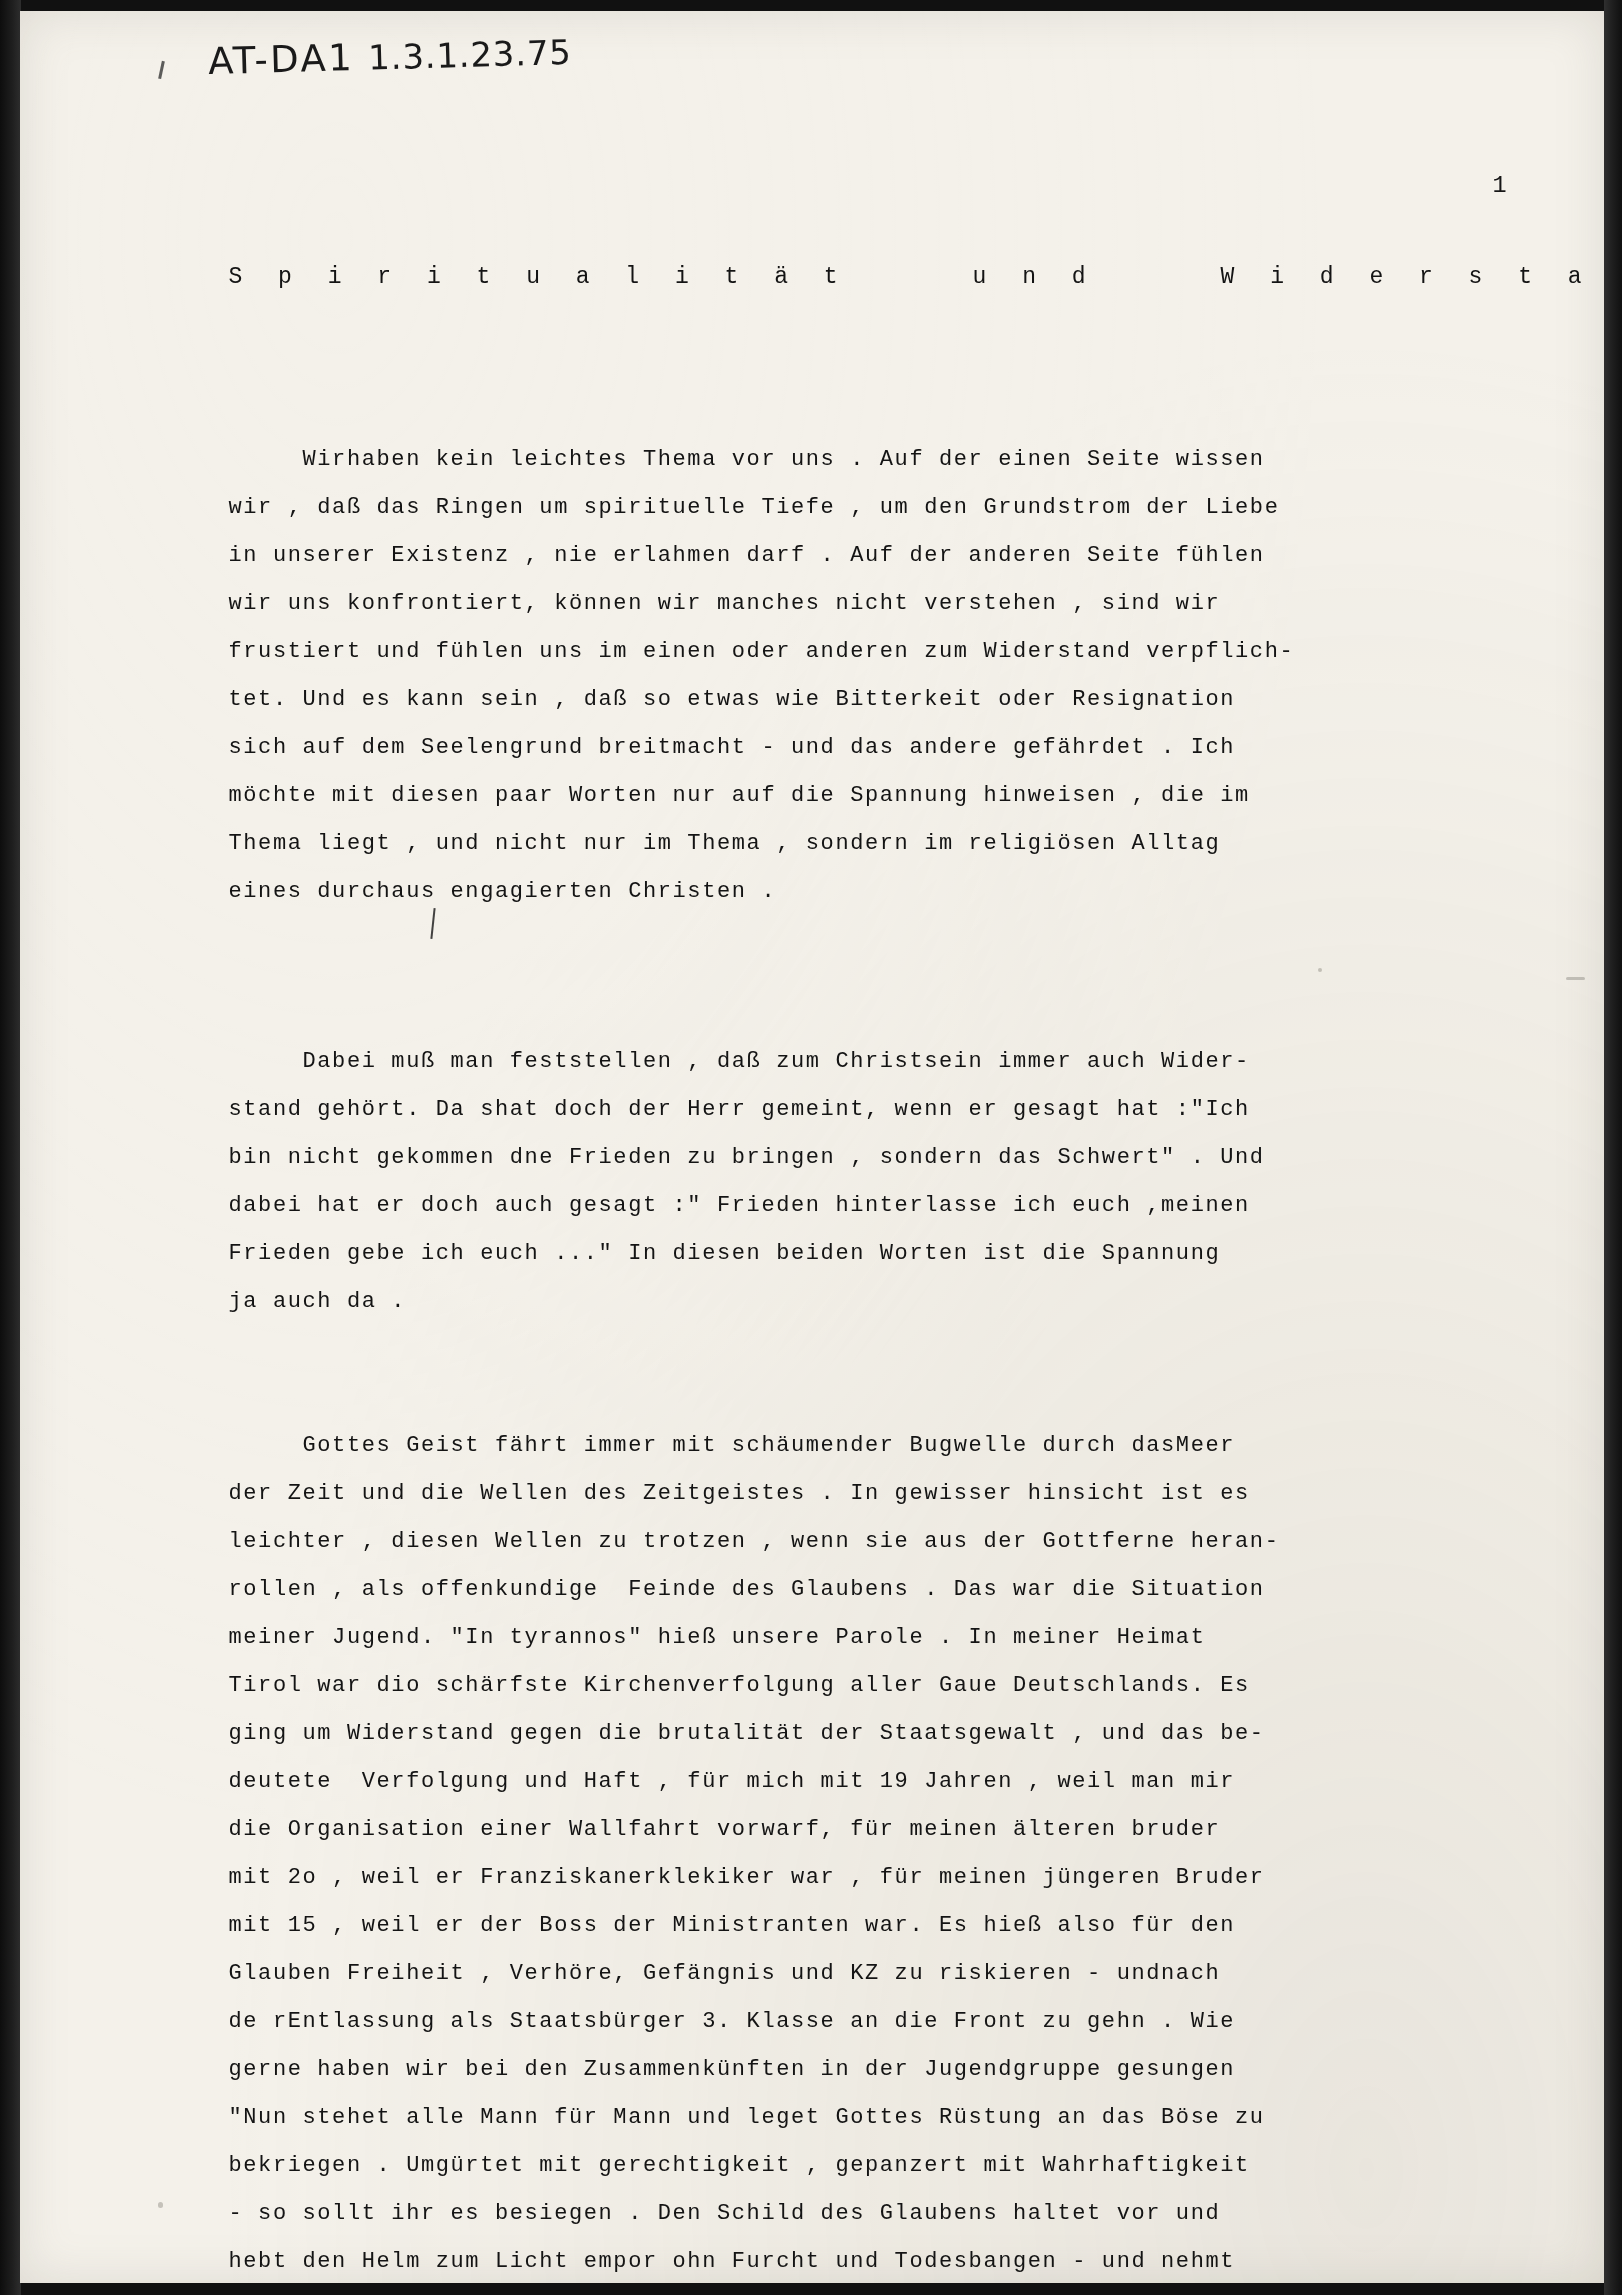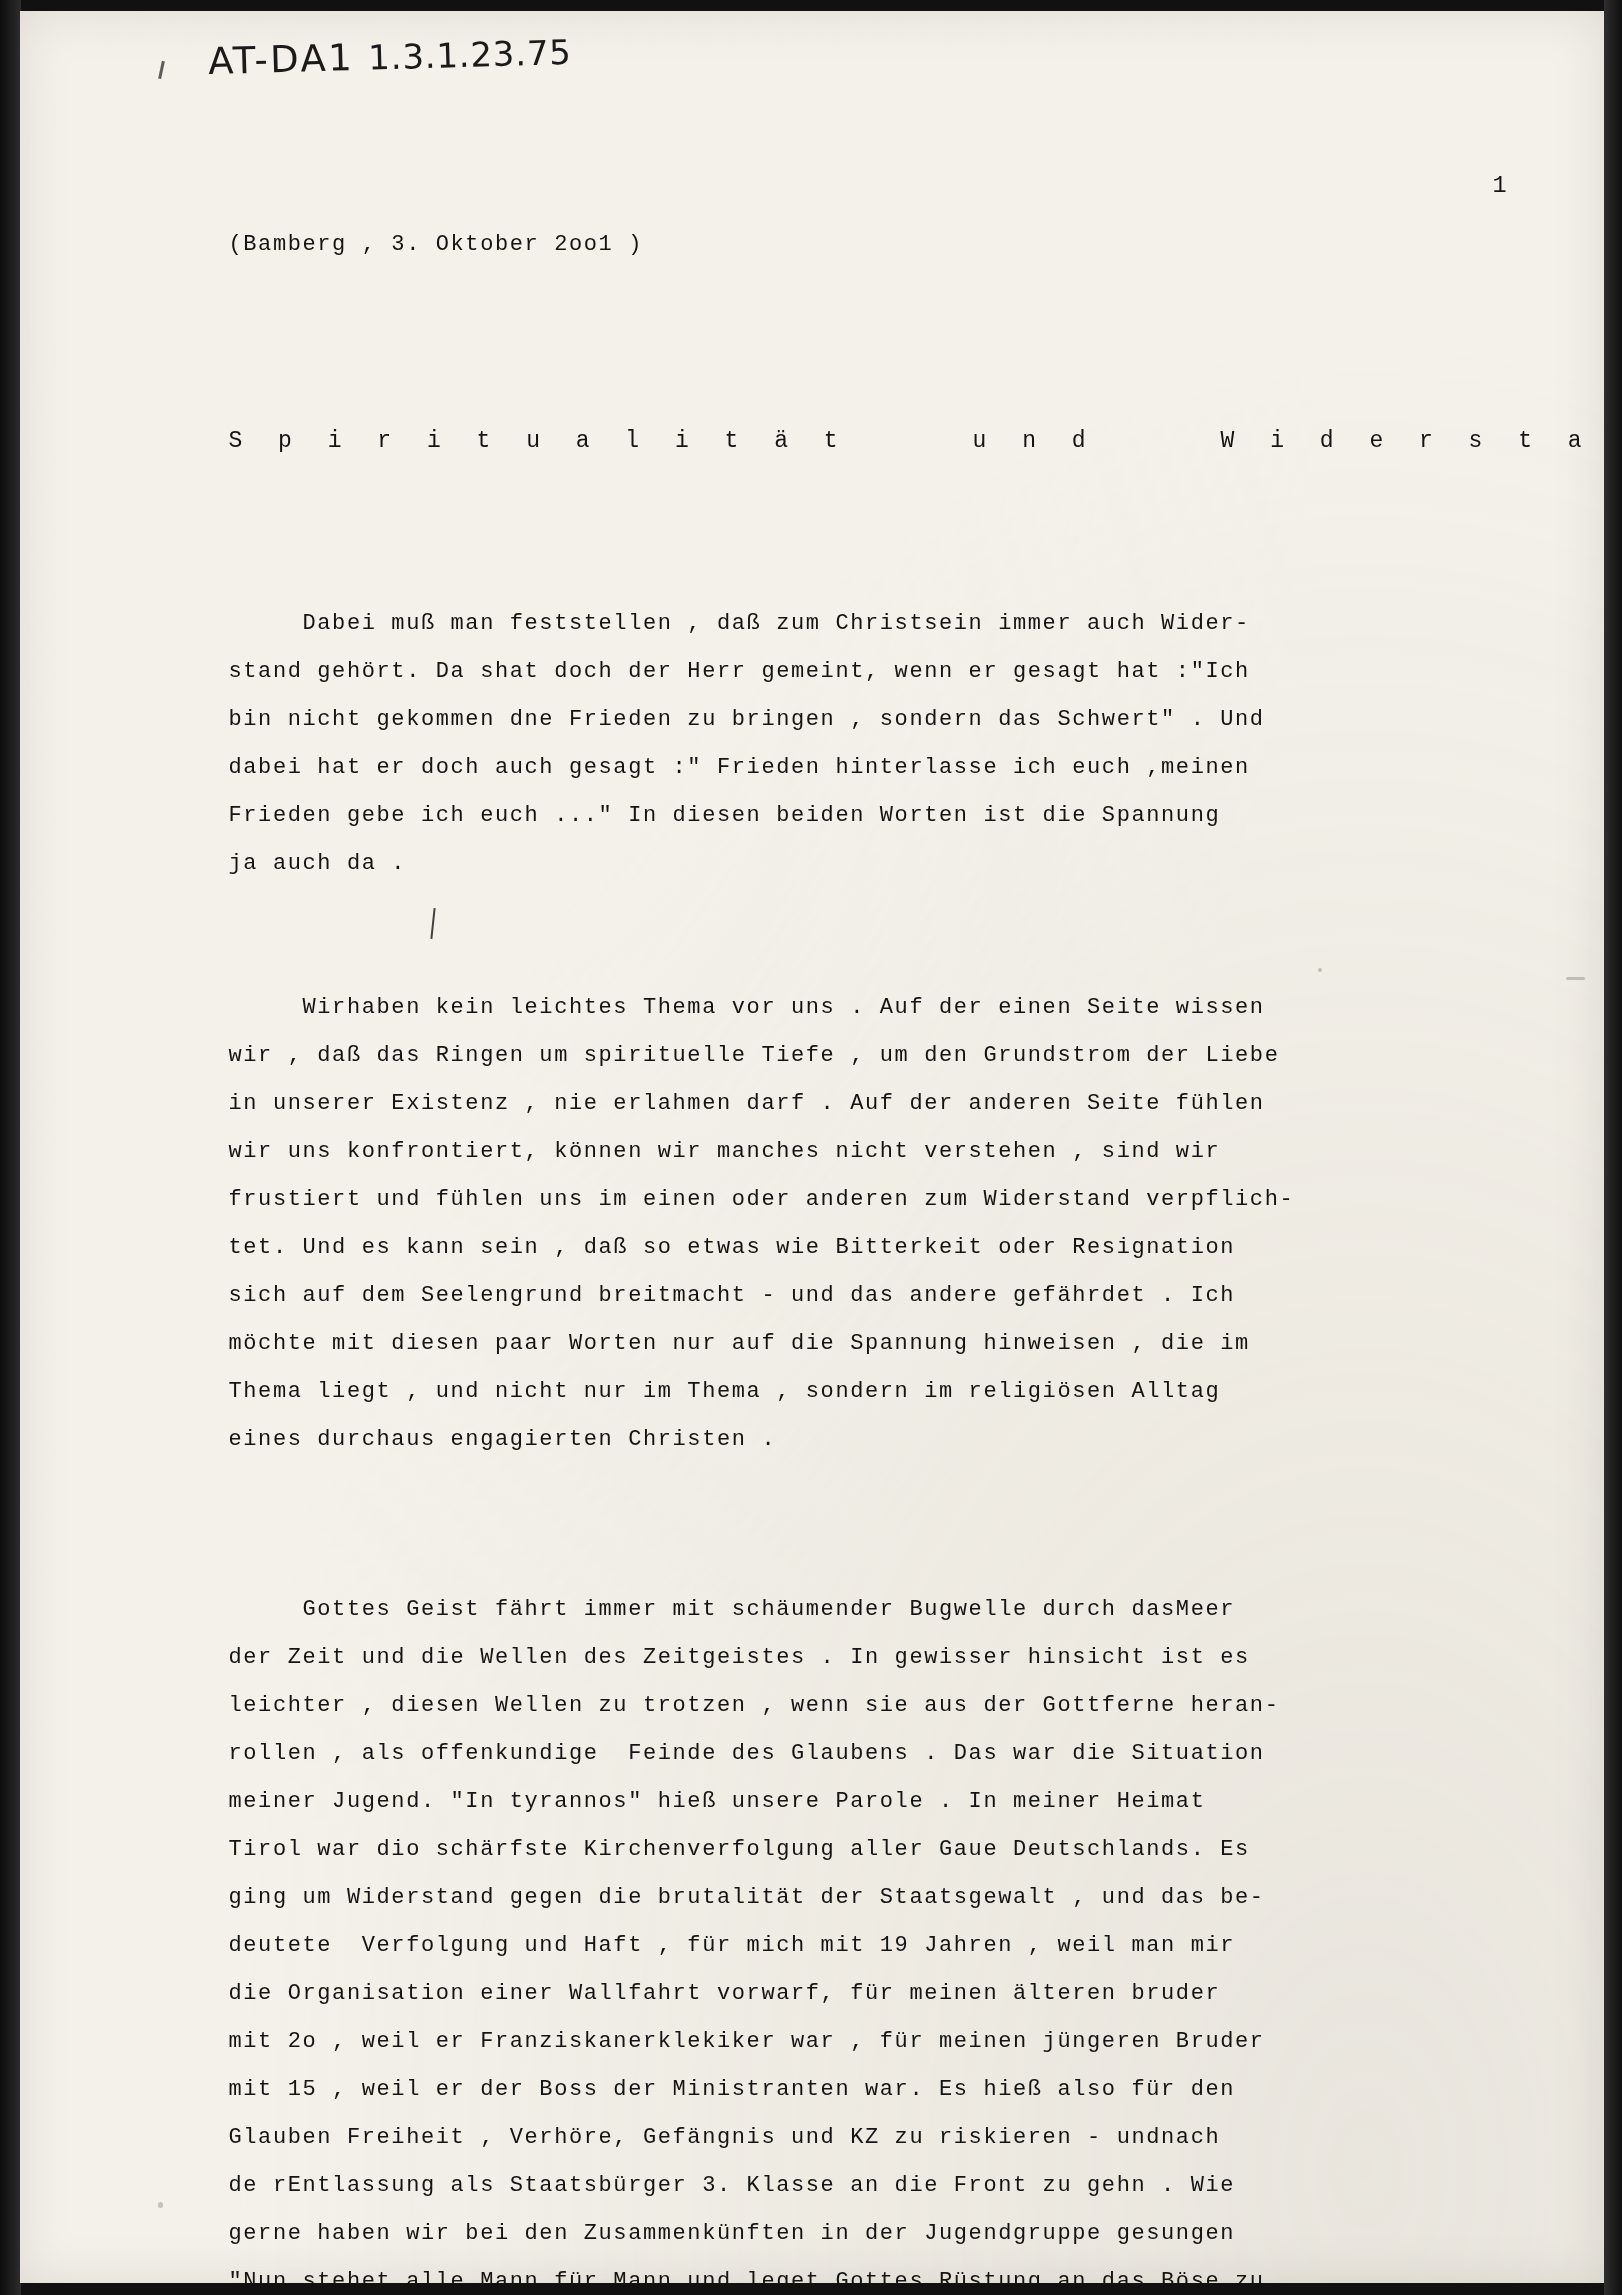--- a/index.html
+++ b/index.html
@@ -164,38 +164,37 @@
     <div class="pencil-tick"></div>
 
     <div class="archive-mark">
       <span>AT-DA1</span>
       <span class="num">1.3.1.23.75</span>
     </div>
 
     <div class="page-number">1</div>
 
     <div class="typed">
-      <div class="dateline">(Bamberg , 3. Oktober 2oo1 )</div>
       <div class="doc-title">S p i r i t u a l i t ä t     u n d     W i d e r s t a n d</div>
-      <p class="para tight">     Dabei muß man feststellen , daß zum Christsein immer auch Wider-
-stand gehört. Da shat doch der Herr gemeint, wenn er gesagt hat :"Ich
-bin nicht gekommen dne Frieden zu bringen , sondern das Schwert" . Und
-dabei hat er doch auch gesagt :" Frieden hinterlasse ich euch ,meinen
-Frieden gebe ich euch ..." In diesen beiden Worten ist die Spannung
-ja auch da .</p>
       <p class="para">     Wirhaben kein leichtes Thema vor uns . Auf der einen Seite wissen
 wir , daß das Ringen um spirituelle Tiefe , um den Grundstrom der Liebe
 in unserer Existenz , nie erlahmen darf . Auf der anderen Seite fühlen
 wir uns konfrontiert, können wir manches nicht verstehen , sind wir
 frustiert und fühlen uns im einen oder anderen zum Widerstand verpflich-
 tet. Und es kann sein , daß so etwas wie Bitterkeit oder Resignation
 sich auf dem Seelengrund breitmacht - und das andere gefährdet . Ich
 möchte mit diesen paar Worten nur auf die Spannung hinweisen , die im
 Thema liegt , und nicht nur im Thema , sondern im religiösen Alltag
 eines durchaus engagierten Christen .</p>
+      <p class="para tight">     Dabei muß man feststellen , daß zum Christsein immer auch Wider-
+stand gehört. Da shat doch der Herr gemeint, wenn er gesagt hat :"Ich
+bin nicht gekommen dne Frieden zu bringen , sondern das Schwert" . Und
+dabei hat er doch auch gesagt :" Frieden hinterlasse ich euch ,meinen
+Frieden gebe ich euch ..." In diesen beiden Worten ist die Spannung
+ja auch da .</p>
       <p class="para">     Gottes Geist fährt immer mit schäumender Bugwelle durch dasMeer
 der Zeit und die Wellen des Zeitgeistes . In gewisser hinsicht ist es
 leichter , diesen Wellen zu trotzen , wenn sie aus der Gottferne heran-
 rollen , als offenkundige  Feinde des Glaubens . Das war die Situation
 meiner Jugend. "In tyrannos" hieß unsere Parole . In meiner Heimat
 Tirol war dio schärfste Kirchenverfolgung aller Gaue Deutschlands. Es
 ging um Widerstand gegen die brutalität der Staatsgewalt , und das be-
 deutete  Verfolgung und Haft , für mich mit 19 Jahren , weil man mir
 die Organisation einer Wallfahrt vorwarf, für meinen älteren bruder
 mit 2o , weil er Franziskanerklekiker war , für meinen jüngeren Bruder

